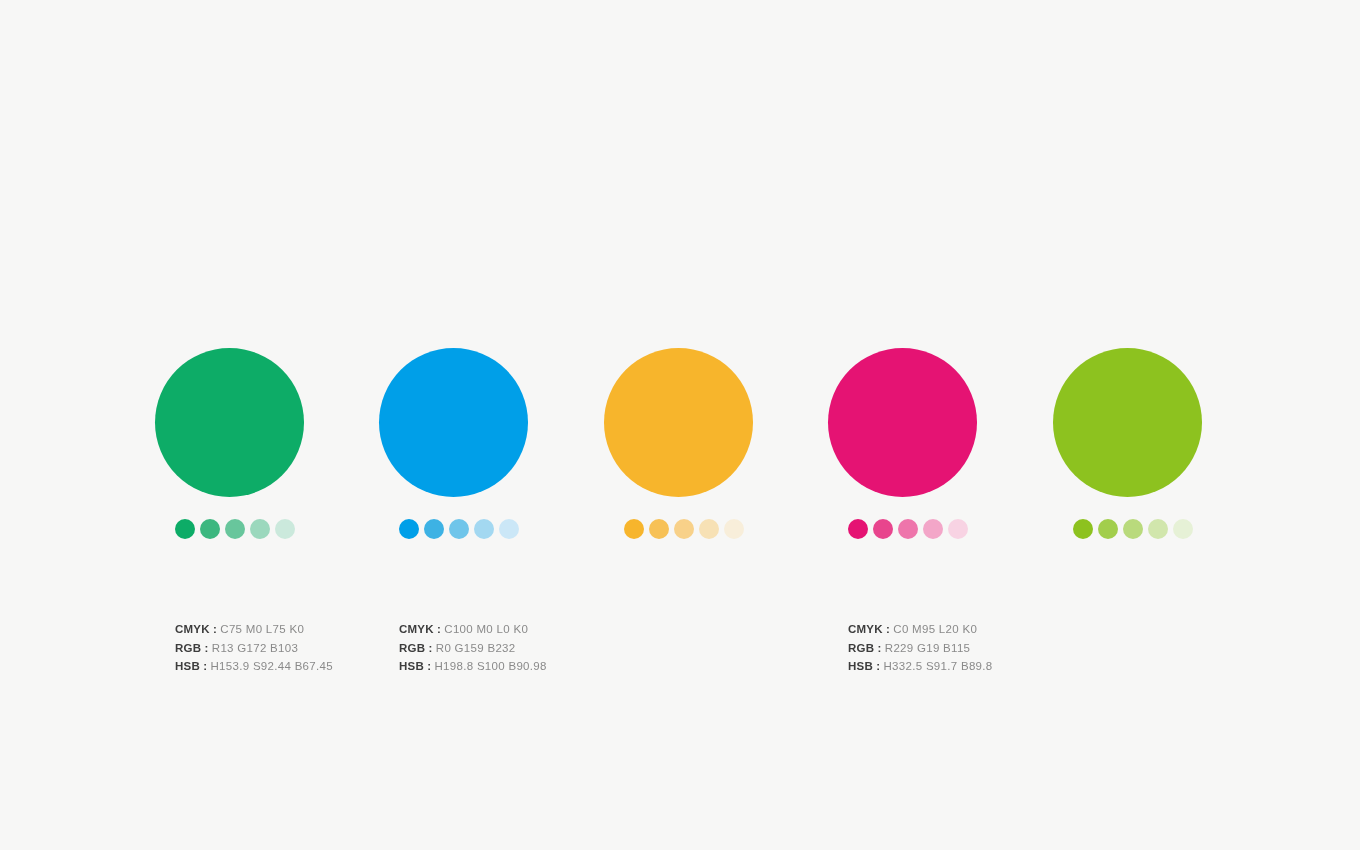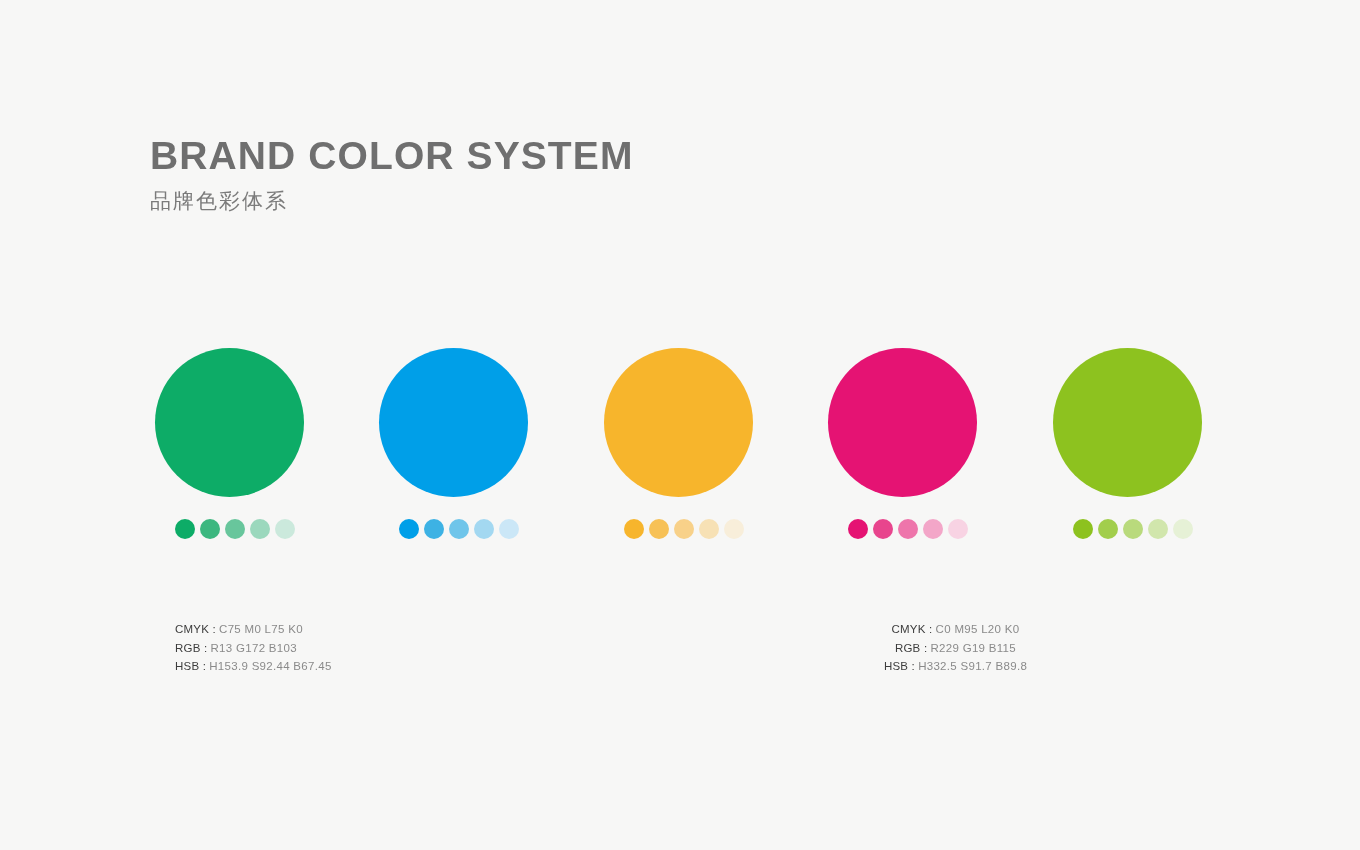--- a/index.html
+++ b/index.html
@@ -59,21 +59,21 @@
   }
   .swatch {
     position: absolute;
     top: 0;
     width: 215px;
     height: 340px;
   }
   .swatch-0 { left: 0px; }
   .swatch-1 { left: 224px; }
   .swatch-2 { left: 449px; }
-  .swatch-3 { left: 673px; text-align: center; }
+  .swatch-3 { left: 673px; }
   .swatch-4 { left: 898px; }
 
   .main-circle {
     position: absolute;
     left: 5px;
     top: 0px;
     width: 149px;
     height: 149px;
     border-radius: 50%;
   }
@@ -99,39 +99,35 @@
     top: 272px;
     width: 215px;
   }
   .spec-line {
     font-size: 11.5px;
     line-height: 18.6px;
     white-space: nowrap;
     font-family: "Liberation Sans", "DejaVu Sans", sans-serif;
   }
   .spec-key {
-    font-weight: 400;
+    font-weight: 700;
     color: #3d3d3d;
     letter-spacing: 0.2px;
   }
   .spec-val {
     font-weight: 400;
     color: #8a8a8a;
     letter-spacing: 0.3px;
   }
 </style>
 </head>
 <body style="background: rgb(247, 247, 246);">
 
 <div class="page">
 
-  <div class="header">
-    <div class="title" style="color: rgb(111, 111, 111);">BRAND COLOR SYSTEM</div>
-    <div class="subtitle" style="color: rgb(123, 123, 123);">品牌色彩体系</div>
-  </div>
 
   <div class="swatch-grid">
 
     <div class="swatch swatch-0">
       <div class="main-circle" style="background-color: rgb(13, 172, 103);"></div>
       <div class="tint-row">
         <div class="tint-dot" style="background-color: rgb(13, 172, 103);"></div>
         <div class="tint-dot" style="background-color: rgb(60, 183, 127);"></div>
         <div class="tint-dot" style="background-color: rgb(104, 198, 156);"></div>
         <div class="tint-dot" style="background-color: rgb(155, 216, 189);"></div>
@@ -155,20 +151,34 @@
 
     <div class="swatch swatch-1">
       <div class="main-circle" style="background-color: rgb(0, 159, 232);"></div>
       <div class="tint-row">
         <div class="tint-dot" style="background-color: rgb(0, 159, 232);"></div>
         <div class="tint-dot" style="background-color: rgb(61, 178, 228);"></div>
         <div class="tint-dot" style="background-color: rgb(111, 197, 234);"></div>
         <div class="tint-dot" style="background-color: rgb(163, 216, 241);"></div>
         <div class="tint-dot" style="background-color: rgb(203, 231, 247);"></div>
       </div>
+      <div class="specs">
+        <div class="spec-line">
+          <span class="spec-key">CMYK :</span>
+          <span class="spec-val">C100 M0 L0 K0</span>
+        </div>
+        <div class="spec-line">
+          <span class="spec-key">RGB :</span>
+          <span class="spec-val">R0 G159 B232</span>
+        </div>
+        <div class="spec-line">
+          <span class="spec-key">HSB :</span>
+          <span class="spec-val">H198.8 S100 B90.98</span>
+        </div>
+      </div>
     </div>
 
     <div class="swatch swatch-2">
       <div class="main-circle" style="background-color: rgb(247, 181, 44);"></div>
       <div class="tint-row">
         <div class="tint-dot" style="background-color: rgb(247, 181, 44);"></div>
         <div class="tint-dot" style="background-color: rgb(247, 193, 86);"></div>
         <div class="tint-dot" style="background-color: rgb(248, 209, 137);"></div>
         <div class="tint-dot" style="background-color: rgb(247, 225, 181);"></div>
         <div class="tint-dot" style="background-color: rgb(248, 238, 218);"></div>

